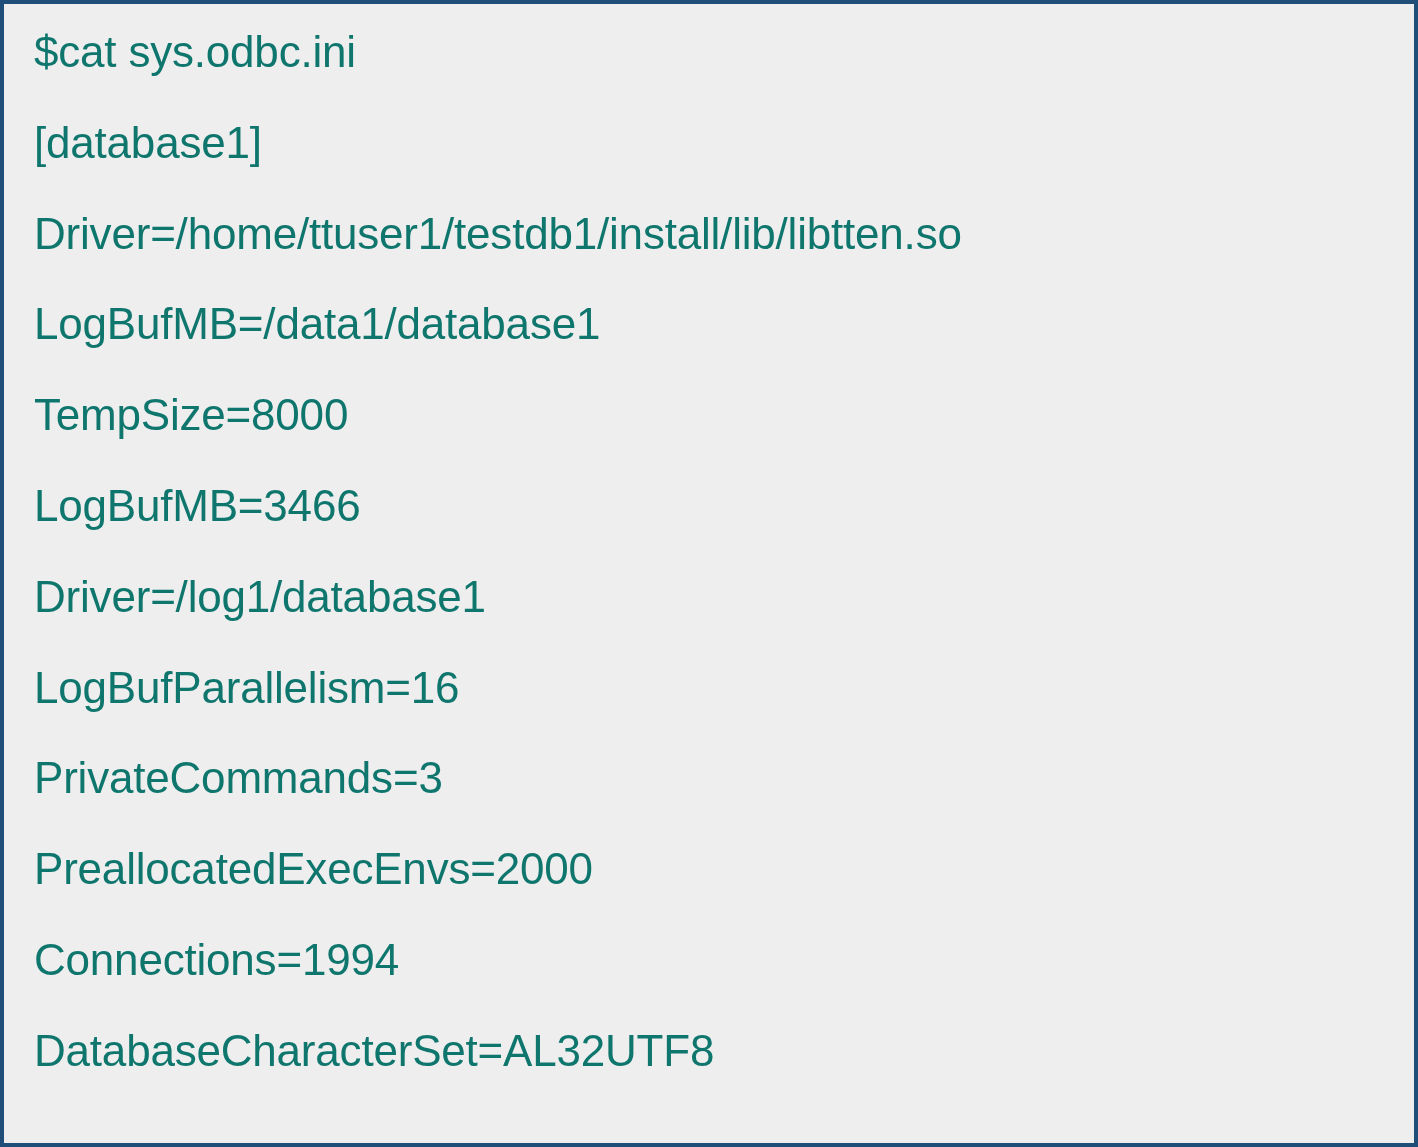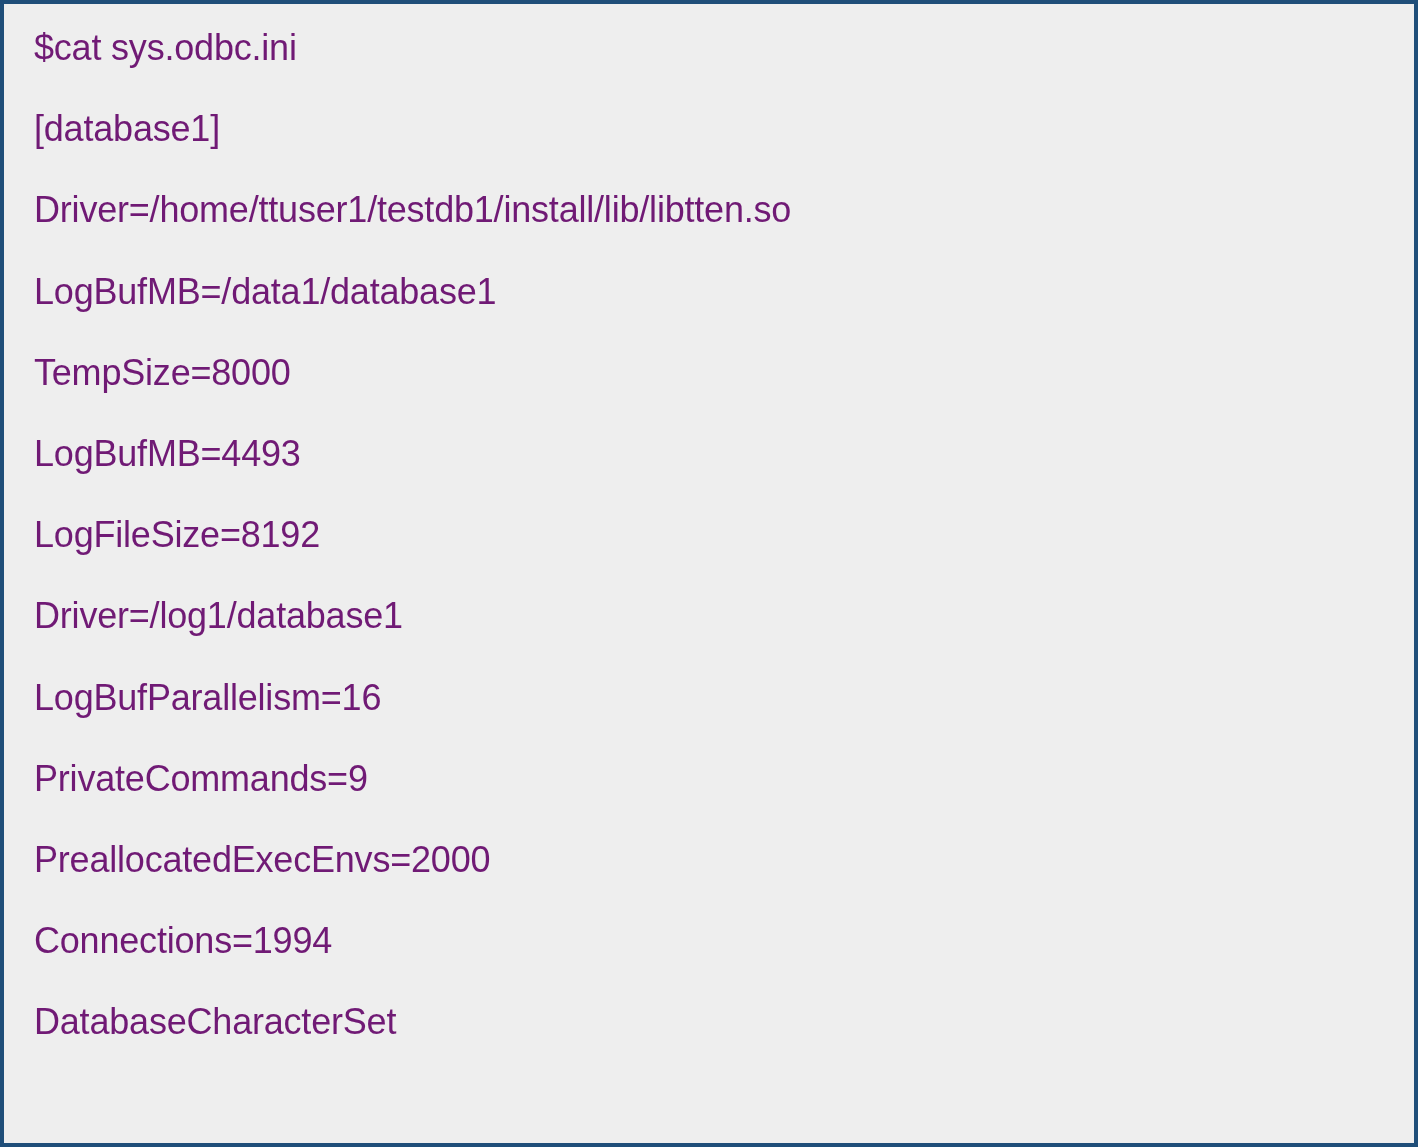--- a/index.html
+++ b/index.html
@@ -16,22 +16,22 @@
     .config-box {
       border: 4px solid #1f4e79;
       background: #eeeeee;
       width: 1418px;
       height: 1147px;
       padding: 22px 30px;
       position: relative;
     }
     .config-line {
       font-family: Arial, Helvetica, sans-serif;
-      font-size: 36px;
-      color: #701a75;
+      font-size: 44px;
+      color: #0f766e;
       line-height: 1.2;
       margin-bottom: 38px;
       white-space: nowrap;
       letter-spacing: -0.2px;
     }
     .config-line.last {
       margin-bottom: 0;
     }
     .cursor-line {
       display: inline-flex;
@@ -48,24 +48,24 @@
   </style>
 </head>
 <body>
 
 <div class="config-box">
   <div class="config-line">$cat sys.odbc.ini</div>
   <div class="config-line">[database1]</div>
   <div class="config-line">Driver=/home/ttuser1/testdb1/install/lib/libtten.so</div>
   <div class="config-line">LogBufMB=/data1/database1</div>
   <div class="config-line">TempSize=8000</div>
-  <div class="config-line">LogBufMB=4493</div>
-  <div class="config-line">LogFileSize=8192</div>
+  <div class="config-line">LogBufMB=3466</div>
   <div class="config-line">Driver=/log1/database1</div>
   <div class="config-line">LogBufParallelism=16</div>
-  <div class="config-line">PrivateCommands=9</div>
+  <div class="config-line">PrivateCommands=3</div>
   <div class="config-line">PreallocatedExecEnvs=2000</div>
   <div class="config-line">Connections=1994</div>
   <div class="config-line last cursor-line">
     <span>DatabaseCharacterSet</span>
       <span class="text-cursor"></span>
+      <span>=AL32UTF8</span>
   </div>
 </div>
 
 </body></html>

